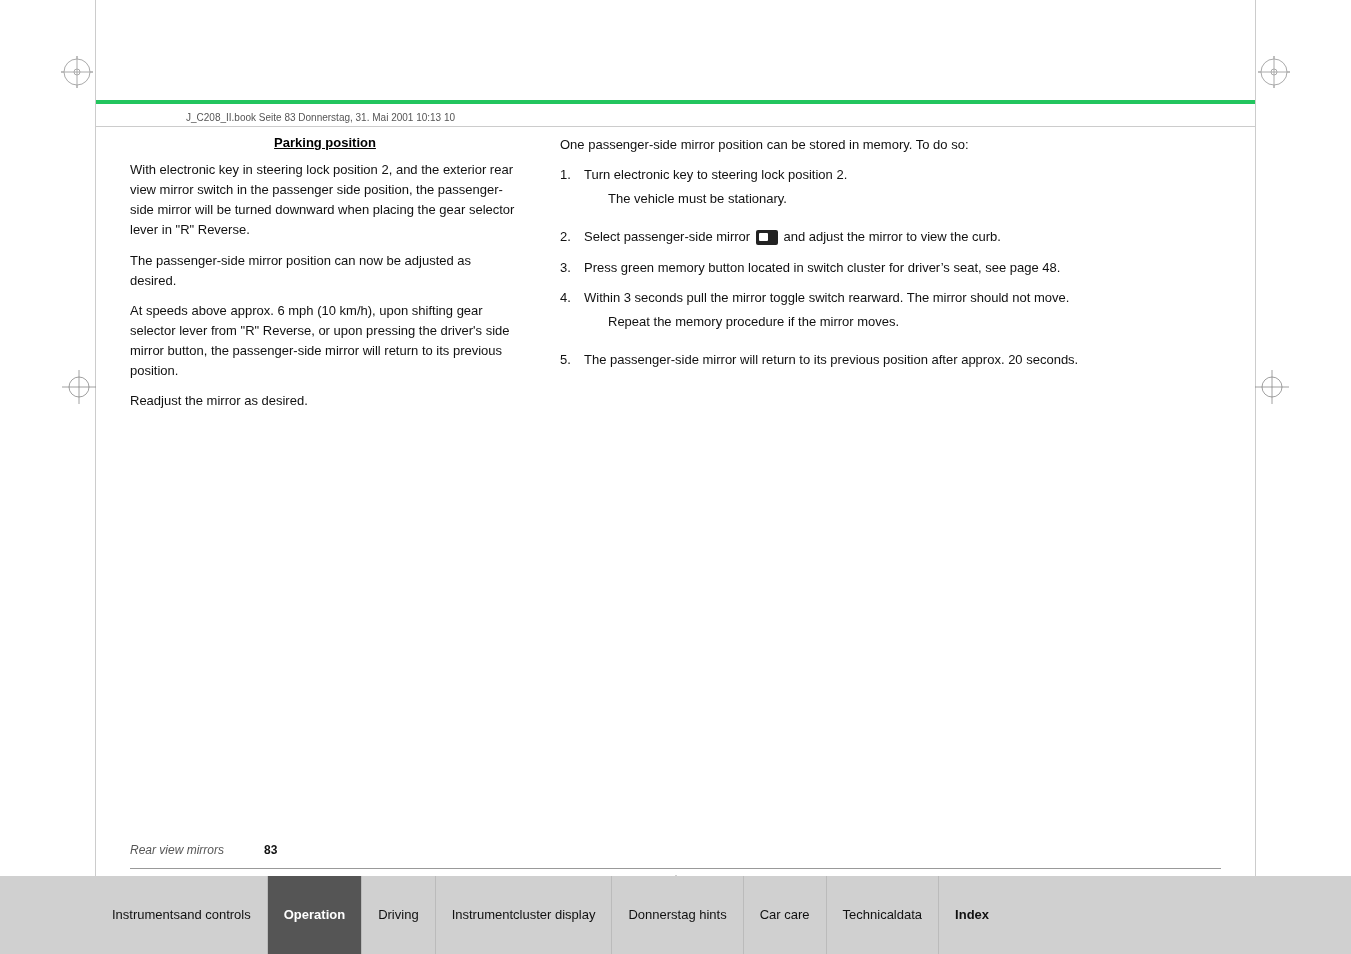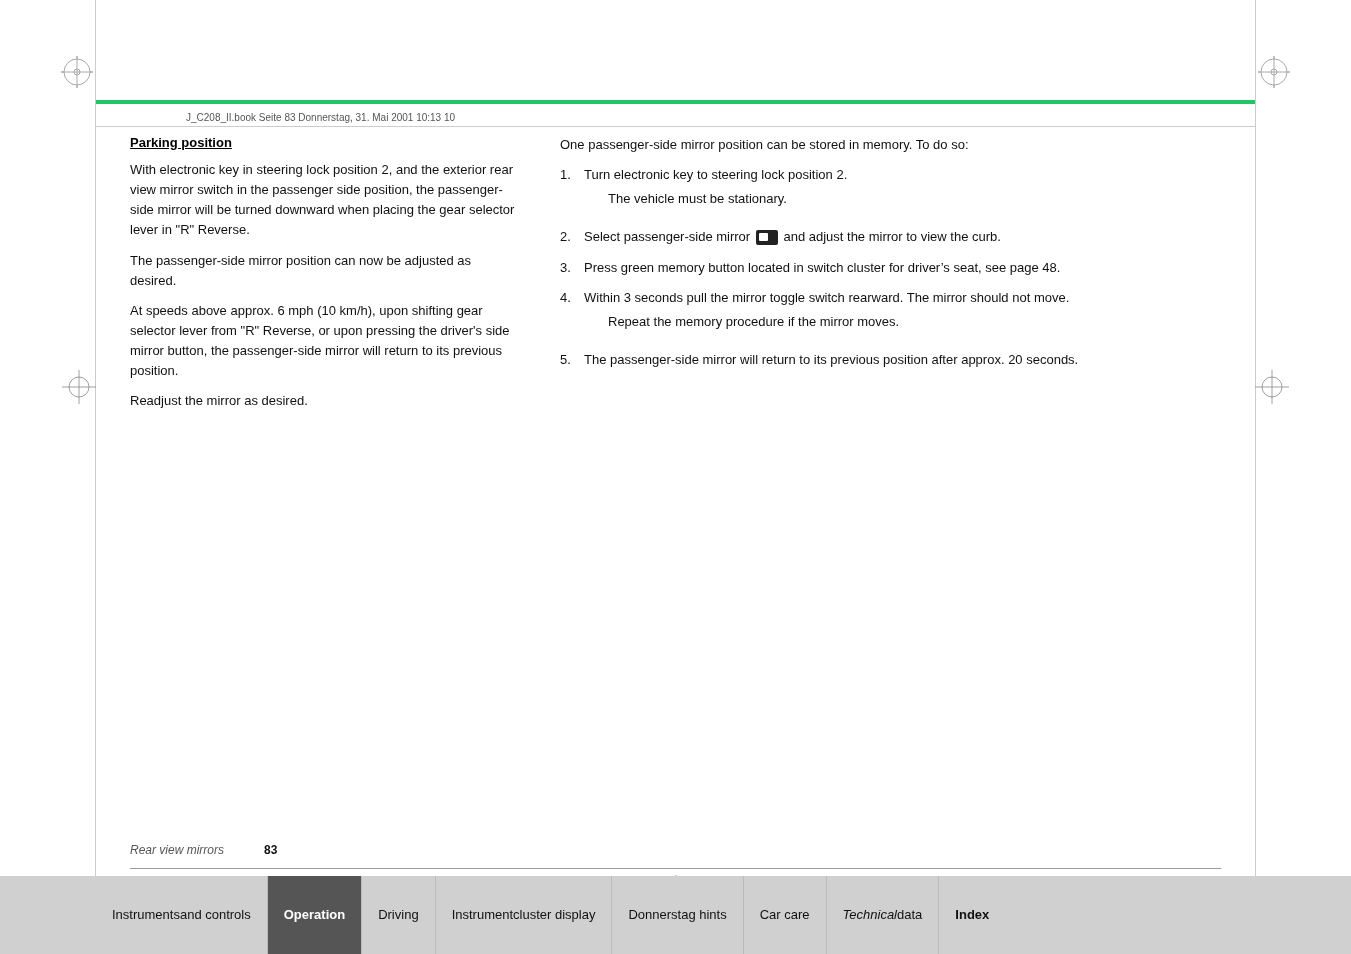--- a/index.html
+++ b/index.html
@@ -65,20 +65,21 @@
 
     .right-column {
       flex: 1;
     }
 
     .section-title {
       font-weight: bold;
       font-size: 13px;
       margin-bottom: 10px;
       text-decoration: underline;
+      text-align: center;
     }
 
     p {
       font-size: 13px;
       line-height: 1.55;
       margin-bottom: 10px;
       color: #111;
     }
 
     .numbered-list {
@@ -329,17 +330,17 @@
     </div>
     <div class="nav-tab active">Operation</div>
     <div class="nav-tab">Driving</div>
     <div class="nav-tab">
       <span style="display:block;">Instrument</span>
       <span style="display:block;">cluster display</span>
     </div>
     <div class="nav-tab">Donnerstag hints</div>
     <div class="nav-tab">Car care</div>
     <div class="nav-tab">
-      <span style="display:block;font-style:italic;">Technical</span>
+      <span style="display:block;">Technical</span>
       <span style="display:block;">data</span>
     </div>
     <div class="nav-tab">Index</div>
   </div>
 
 </body></html>

